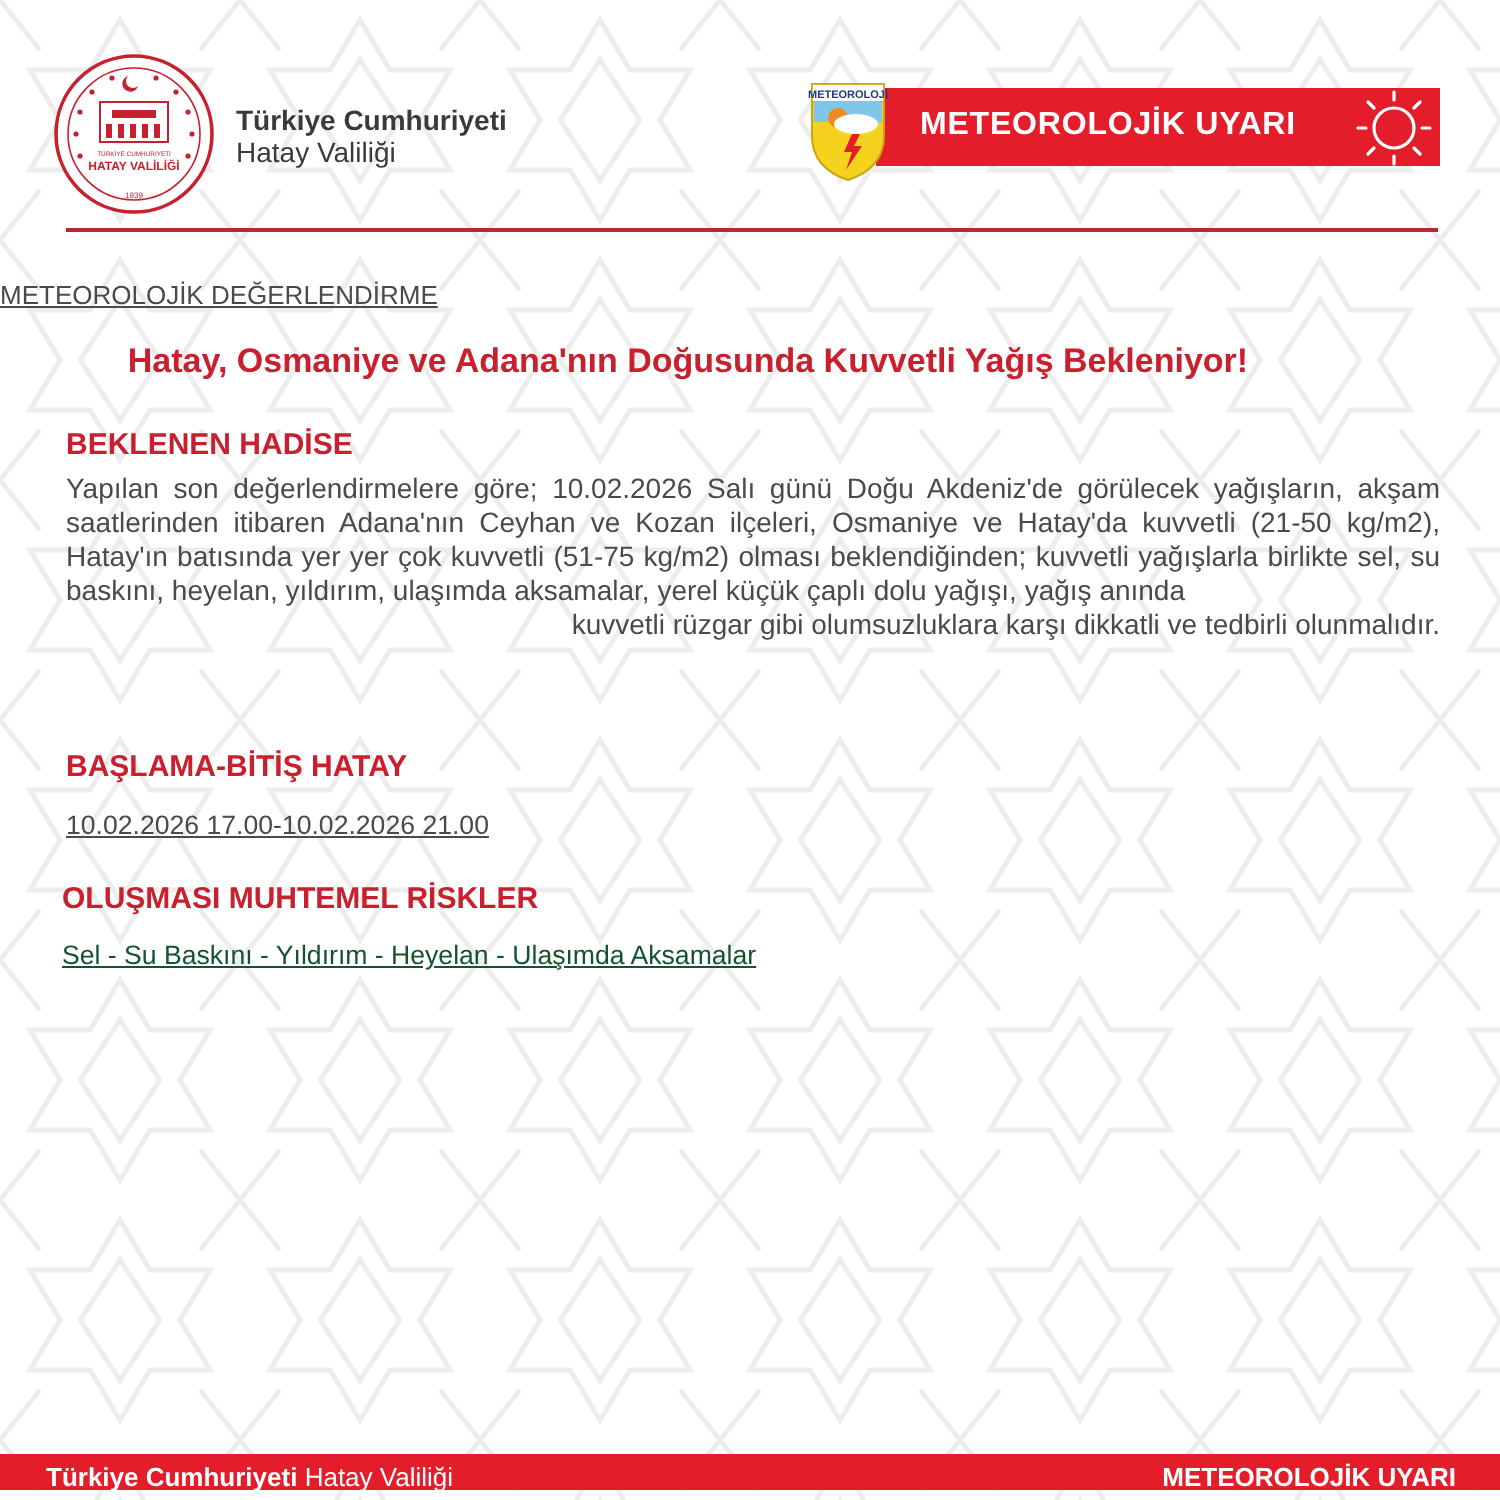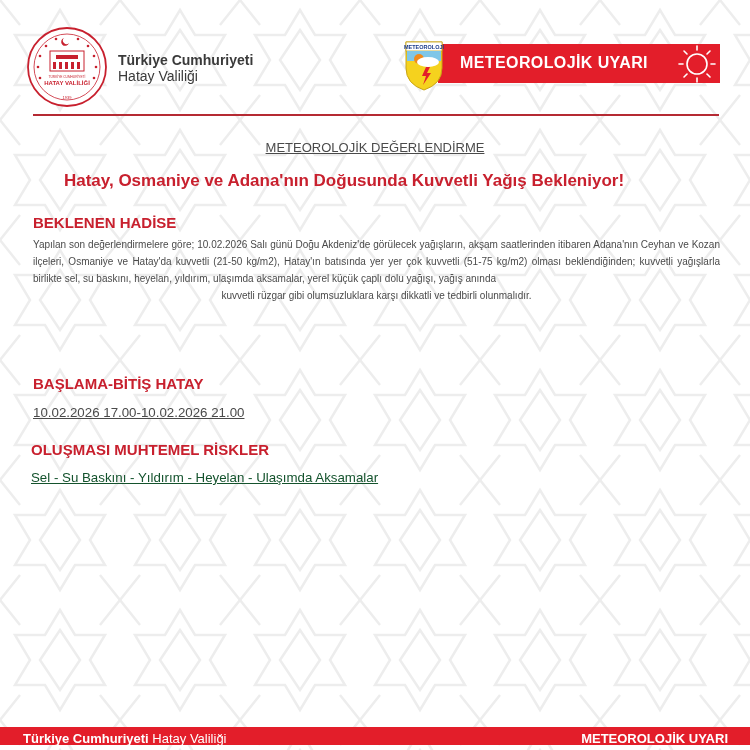--- a/index.html
+++ b/index.html
@@ -26,36 +26,36 @@
   }
   .warn-title {
     position:absolute; left:22px; top:10px;
     font-size:16px; font-weight:bold; color:#fff; letter-spacing:0.4px;
   }
   .sun { position:absolute; right:2px; top:0px; width:42px; height:40px; }
 
   .top-rule { left:33px; top:114px; width:686px; height:2px; background:#b52a33; }
 
   .eval-title {
-    left:0; width:750px; top:140px; text-align:center;
+    left:0; width:750px; top:140px; 
     font-size:13px; color:#4a4a4a; text-decoration:underline;
   }
   .headline {
     left:0; width:688px; top:171px; text-align:center;
     font-size:17px; font-weight:bold; color:#c8202e;
   }
   .sec-title {
     font-size:15px; font-weight:bold; color:#c8202e; 
   }
   .sec1 { left:33px; top:214px; }
   .body-text {
     left:33px; top:236px; width:687px;
-    font-size:10px; line-height:17px; color:#4a4a4a; text-align:justify;
+    font-size:14px; line-height:17px; color:#4a4a4a; text-align:justify;
   }
-  .body-text .last { text-align:center; display:block; }
+  .body-text .last { text-align:right; display:block; }
   .sec2 { left:33px; top:375px; }
   .dates { left:33px; top:405px; font-size:13.3px; color:#4a4a4a; text-decoration:underline; }
   .sec3 { left:31px; top:441px; }
   .risks { left:31px; top:470px; font-size:13.3px; color:#14532d; text-decoration:underline; }
 
   .footer {
     left:0; top:727px; width:750px; height:18px; background:#e31e2a;
   }
   .footer-org { position:absolute; left:23px; top:4px; font-size:13px; color:#fff; }
   .footer-org b { font-weight:bold; }

